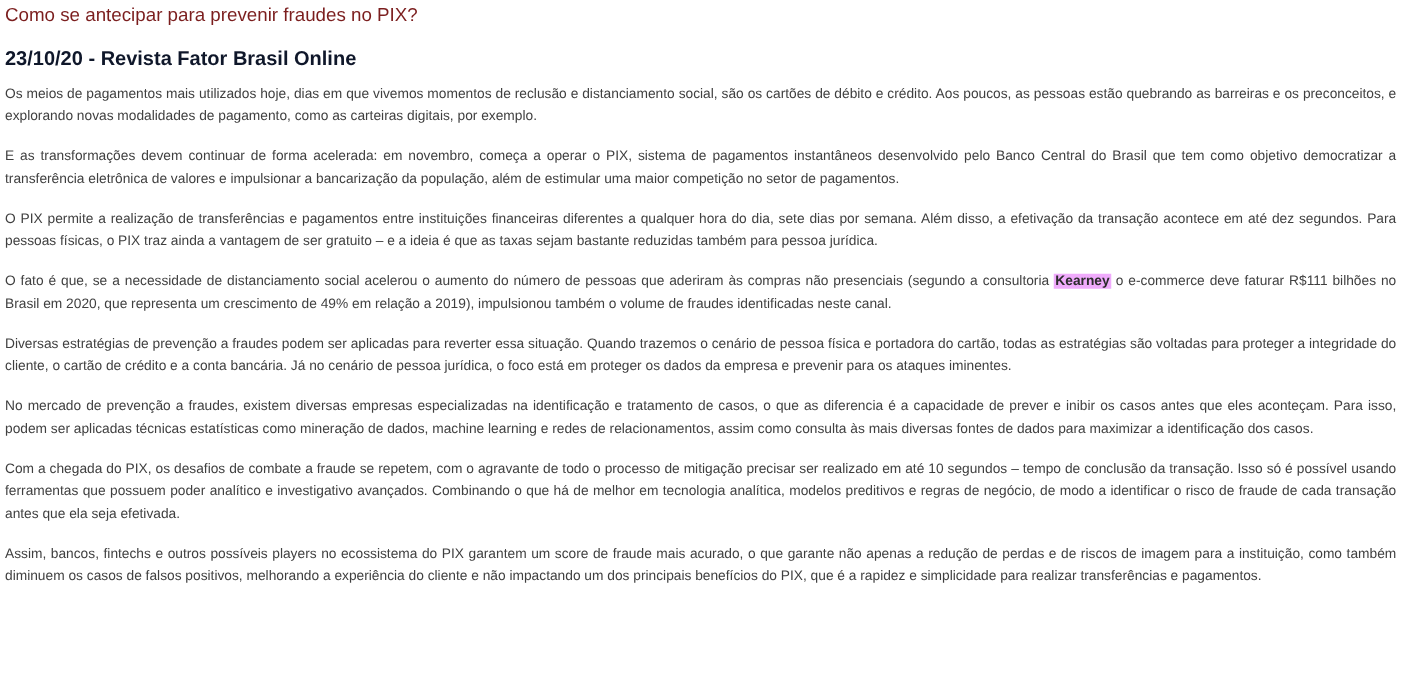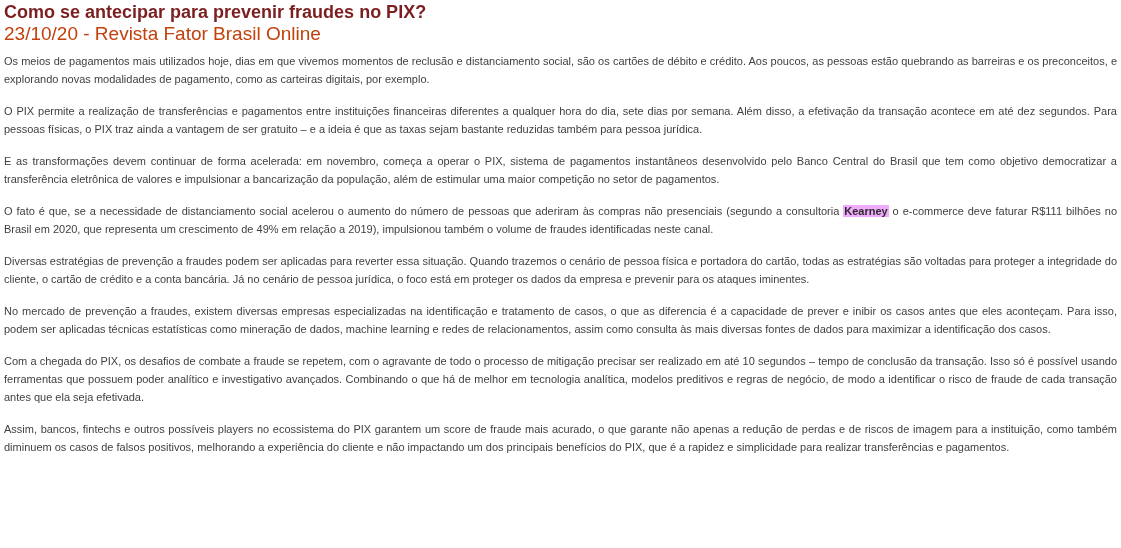--- a/index.html
+++ b/index.html
@@ -11,31 +11,32 @@
     width: 1121px;
     min-height: 548px;
     font-family: "Liberation Sans", sans-serif;
     color: #3f3f3f;
     overflow: hidden;
   }
   .article {
     padding: 2px 4px 0 4px;
   }
   .article-title {
-    font-size: 18px;
-    font-weight: bold;
+    font-size: 15px;
+    font-weight: normal;
     color: #7b1e1e;
-    margin: 1px 0 3px 0;
+    margin: 1px 0 17px 0;
     line-height: 19px;
   }
   .article-dateline {
-    font-size: 19px;
-    color: #c2410c;
+    font-size: 16px;
+    color: #0f172a;
     margin: 3px 0 0 0;
     line-height: 18px;
+    font-weight: bold;
   }
   .article-body {
     margin-top: 9px;
   }
   .article-body p {
     font-size: 11px;
     line-height: 18px;
     text-align: justify;
     margin: 0 0 14px 0;
     color: #3f3f3f;
@@ -53,23 +54,23 @@
 <div class="article">
 
   <h1 class="article-title">Como se antecipar para prevenir fraudes no PIX?</h1>
 
   <div class="article-dateline">23/10/20 - Revista Fator Brasil Online</div>
 
   <div class="article-body">
 
     <p>Os meios de pagamentos mais utilizados hoje, dias em que vivemos momentos de reclusão e distanciamento social, são os cartões de débito e crédito. Aos poucos, as pessoas estão quebrando as barreiras e os preconceitos, e explorando novas modalidades de pagamento, como as carteiras digitais, por exemplo.</p>
 
+    <p>E as transformações devem continuar de forma acelerada: em novembro, começa a operar o PIX, sistema de pagamentos instantâneos desenvolvido pelo Banco Central do Brasil que tem como objetivo democratizar a transferência eletrônica de valores e impulsionar a bancarização da população, além de estimular uma maior competição no setor de pagamentos.</p>
+
     <p>O PIX permite a realização de transferências e pagamentos entre instituições financeiras diferentes a qualquer hora do dia, sete dias por semana. Além disso, a efetivação da transação acontece em até dez segundos. Para pessoas físicas, o PIX traz ainda a vantagem de ser gratuito – e a ideia é que as taxas sejam bastante reduzidas também para pessoa jurídica.</p>
-
-    <p>E as transformações devem continuar de forma acelerada: em novembro, começa a operar o PIX, sistema de pagamentos instantâneos desenvolvido pelo Banco Central do Brasil que tem como objetivo democratizar a transferência eletrônica de valores e impulsionar a bancarização da população, além de estimular uma maior competição no setor de pagamentos.</p>
 
     <p><span>O fato é que, se a necessidade de distanciamento social acelerou o aumento do número de pessoas que aderiram às compras não presenciais (segundo a consultoria </span><mark class="search-hit">Kearney</mark><span> o e-commerce deve faturar R$111 bilhões no Brasil em 2020, que representa um crescimento de 49% em relação a 2019), impulsionou também o volume de fraudes identificadas neste canal.</span></p>
 
     <p>Diversas estratégias de prevenção a fraudes podem ser aplicadas para reverter essa situação. Quando trazemos o cenário de pessoa física e portadora do cartão, todas as estratégias são voltadas para proteger a integridade do cliente, o cartão de crédito e a conta bancária. Já no cenário de pessoa jurídica, o foco está em proteger os dados da empresa e prevenir para os ataques iminentes.</p>
 
     <p>No mercado de prevenção a fraudes, existem diversas empresas especializadas na identificação e tratamento de casos, o que as diferencia é a capacidade de prever e inibir os casos antes que eles aconteçam. Para isso, podem ser aplicadas técnicas estatísticas como mineração de dados, machine learning e redes de relacionamentos, assim como consulta às mais diversas fontes de dados para maximizar a identificação dos casos.</p>
 
     <p>Com a chegada do PIX, os desafios de combate a fraude se repetem, com o agravante de todo o processo de mitigação precisar ser realizado em até 10 segundos – tempo de conclusão da transação. Isso só é possível usando ferramentas que possuem poder analítico e investigativo avançados. Combinando o que há de melhor em tecnologia analítica, modelos preditivos e regras de negócio, de modo a identificar o risco de fraude de cada transação antes que ela seja efetivada.</p>
 
     <p>Assim, bancos, fintechs e outros possíveis players no ecossistema do PIX garantem um score de fraude mais acurado, o que garante não apenas a redução de perdas e de riscos de imagem para a instituição, como também diminuem os casos de falsos positivos, melhorando a experiência do cliente e não impactando um dos principais benefícios do PIX, que é a rapidez e simplicidade para realizar transferências e pagamentos.</p>

